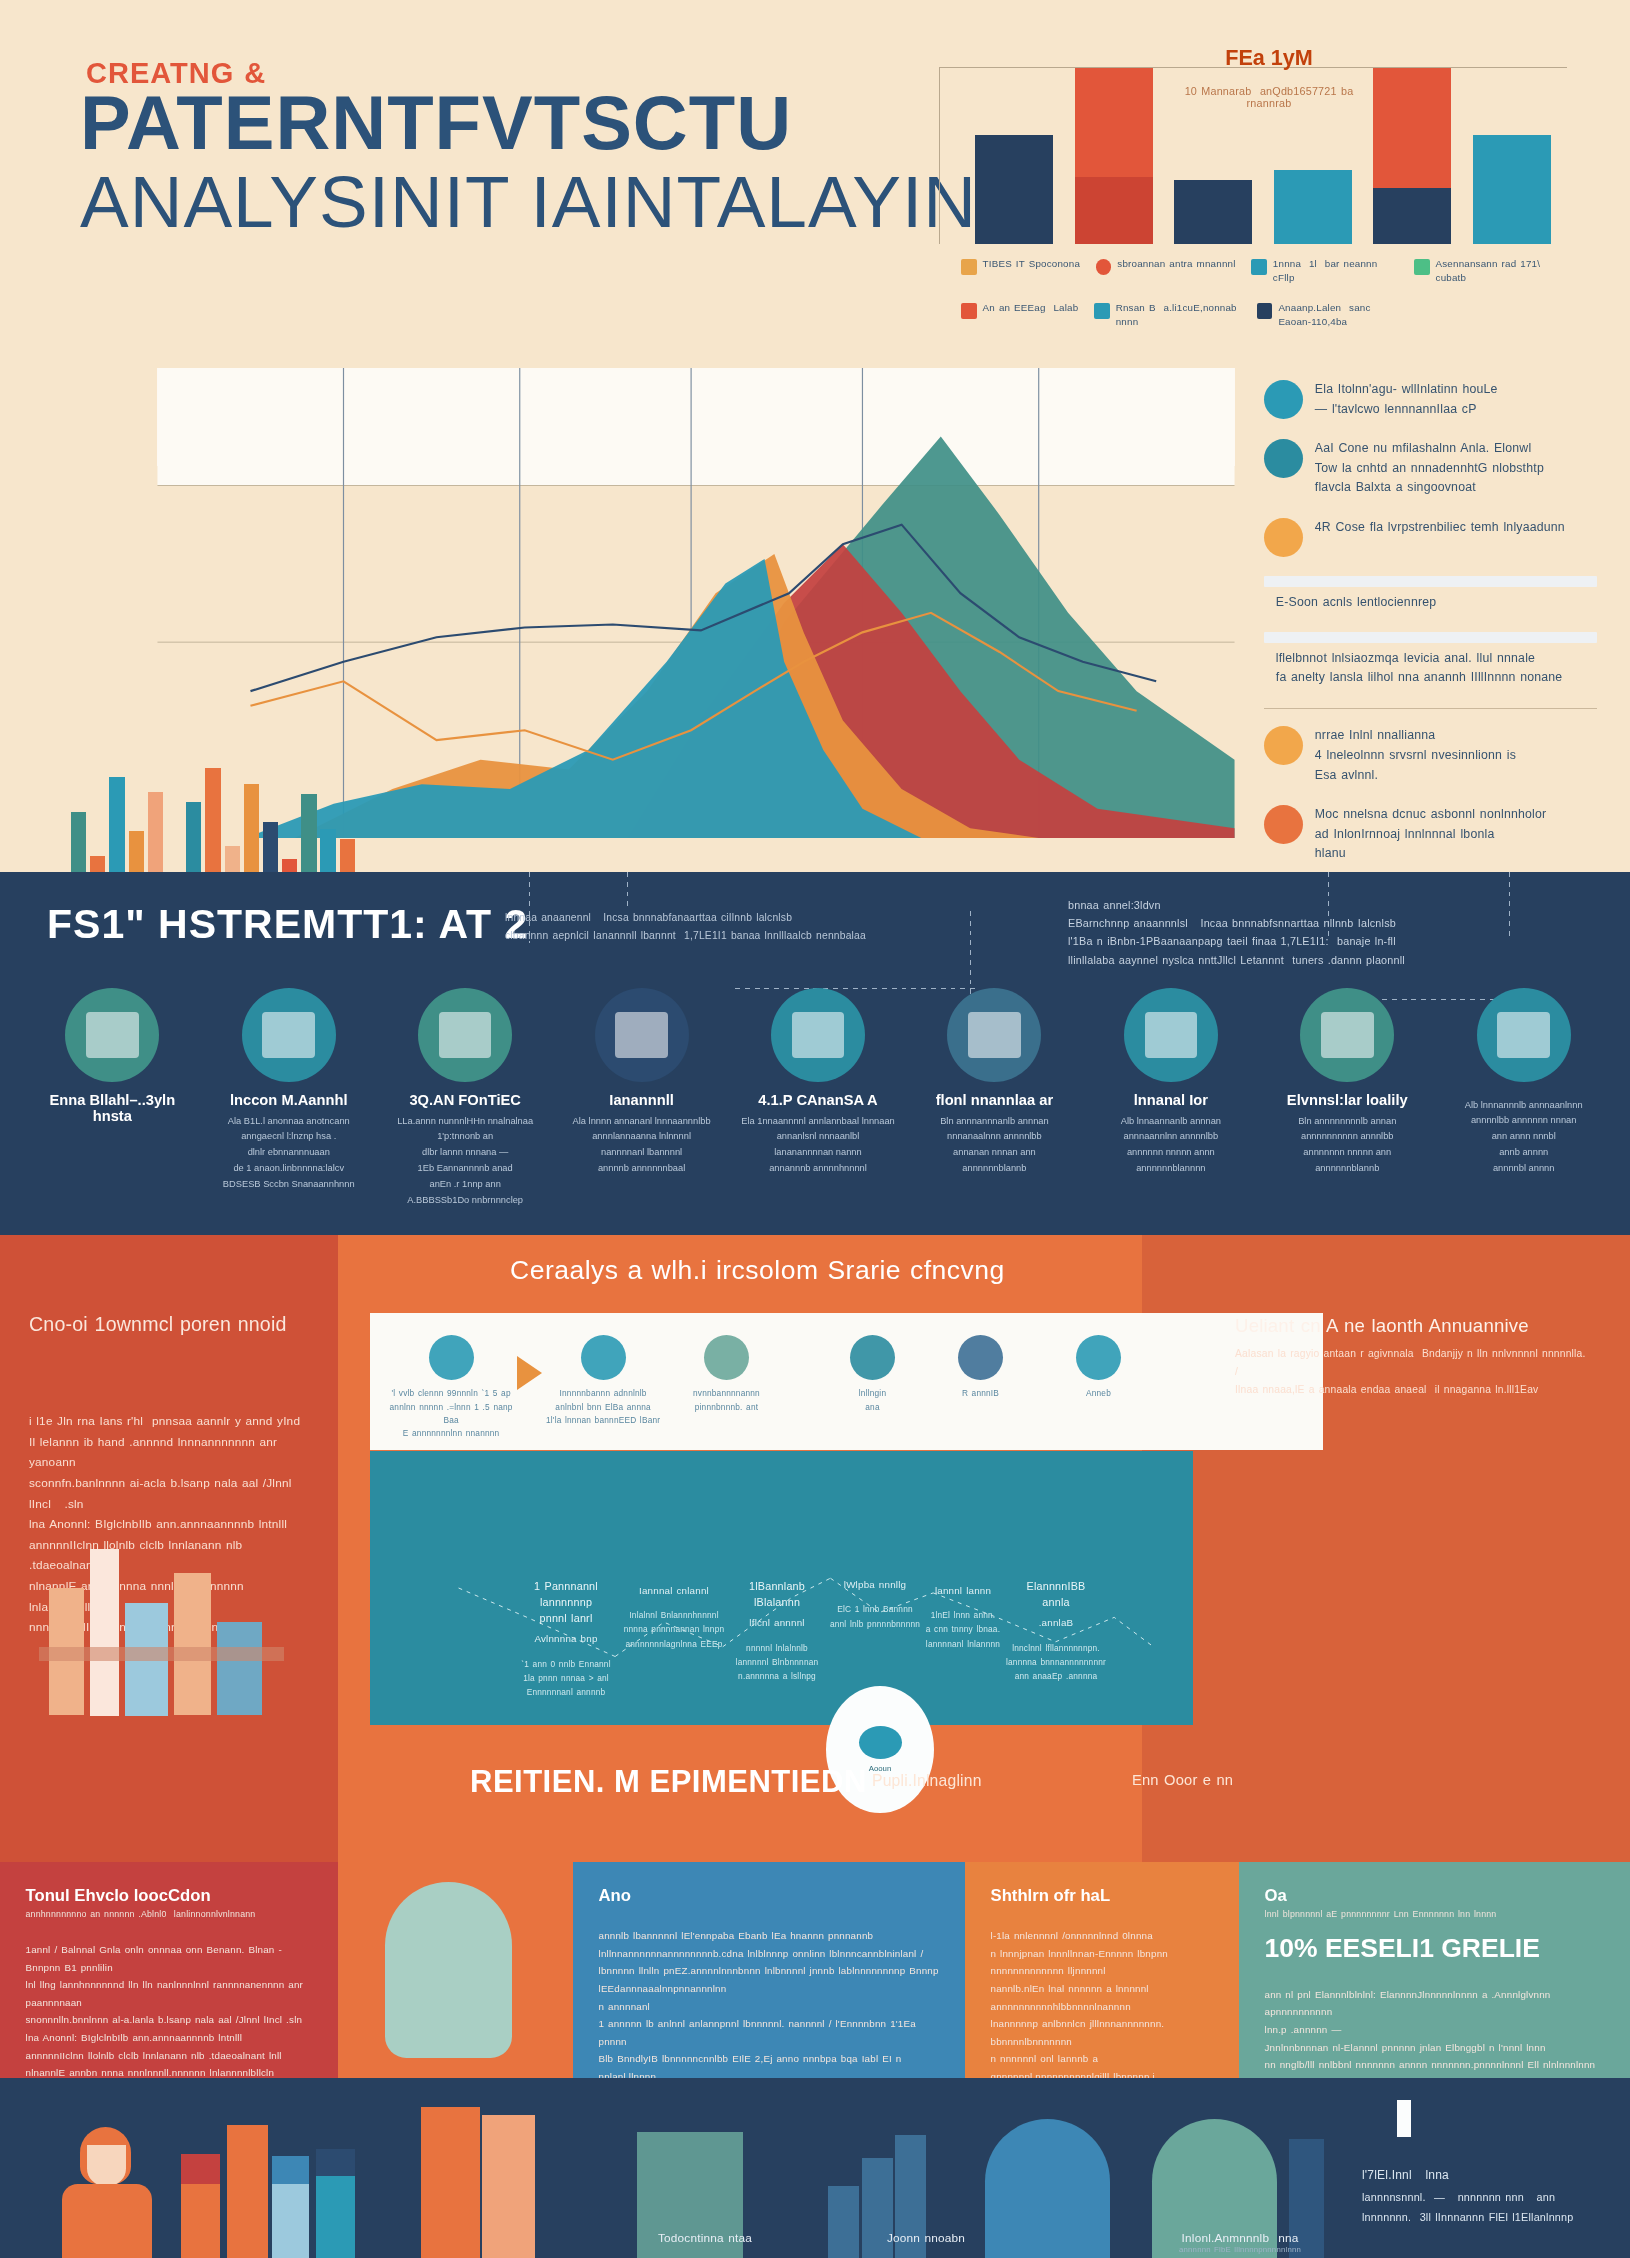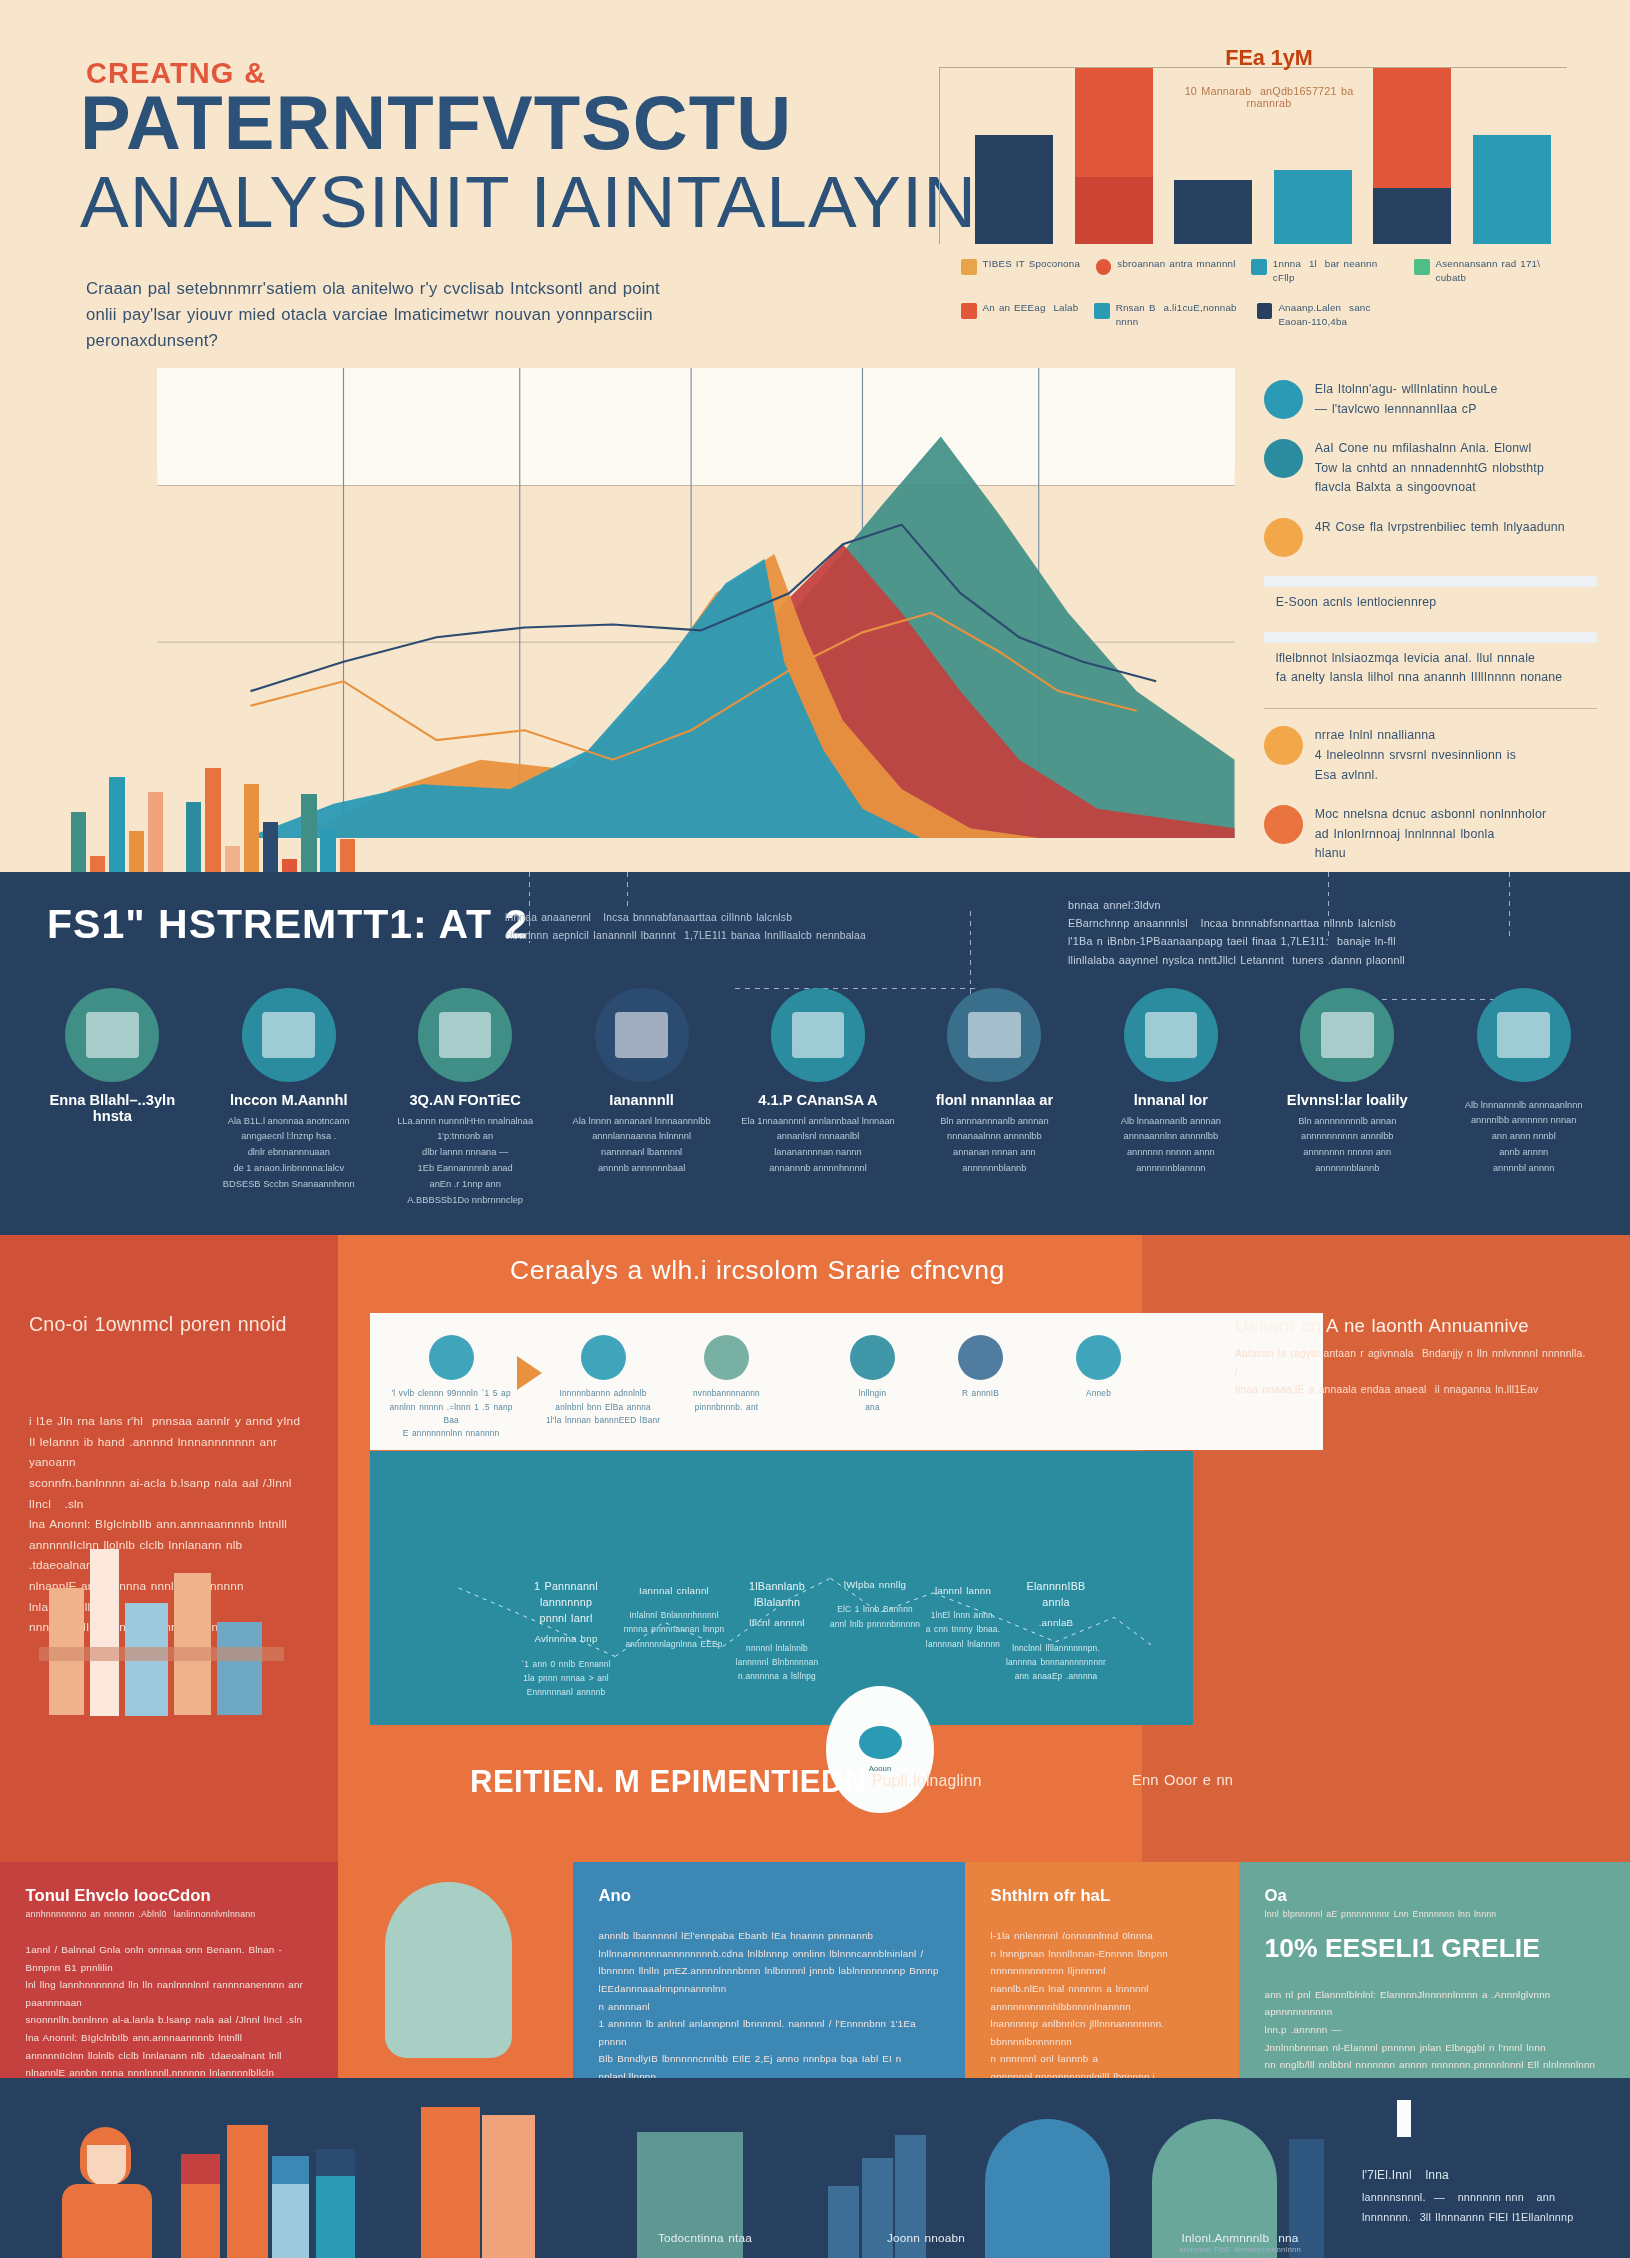--- a/index.html
+++ b/index.html
@@ -127,21 +127,20 @@
 </style>
 </head>
 <body>
 
 <div id="poster">
 
   <div id="header">
     <div id="kicker" class="blurtxt">CREATNG &amp;</div>
     <div id="title1">PATERNTFVTSCTU</div>
     <div id="title2">ANALYSINIT IAINTALAYINY</div>
-    <div id="lede" class="blurtxt">Craaan pal setebnnmrr'satiem ola anitelwo r'y cvclisab Intcksontl and point onlii pay'lsar yiouvr mied otacla varciae lmaticimetwr nouvan yonnparsciin peronaxdunsent?</div>
   </div>
 
   <div id="topchart">
     <div class="bars" id="topBars">
         <div class="bar">
           <div class="seg" style="height: 109px; background: rgb(39, 64, 95);"></div>
         </div>
         <div class="bar">
           <div class="seg" style="height: 109px; background: rgb(226, 86, 58);"></div>
           <div class="seg" style="height: 67px; background: rgb(204, 68, 51);"></div>

